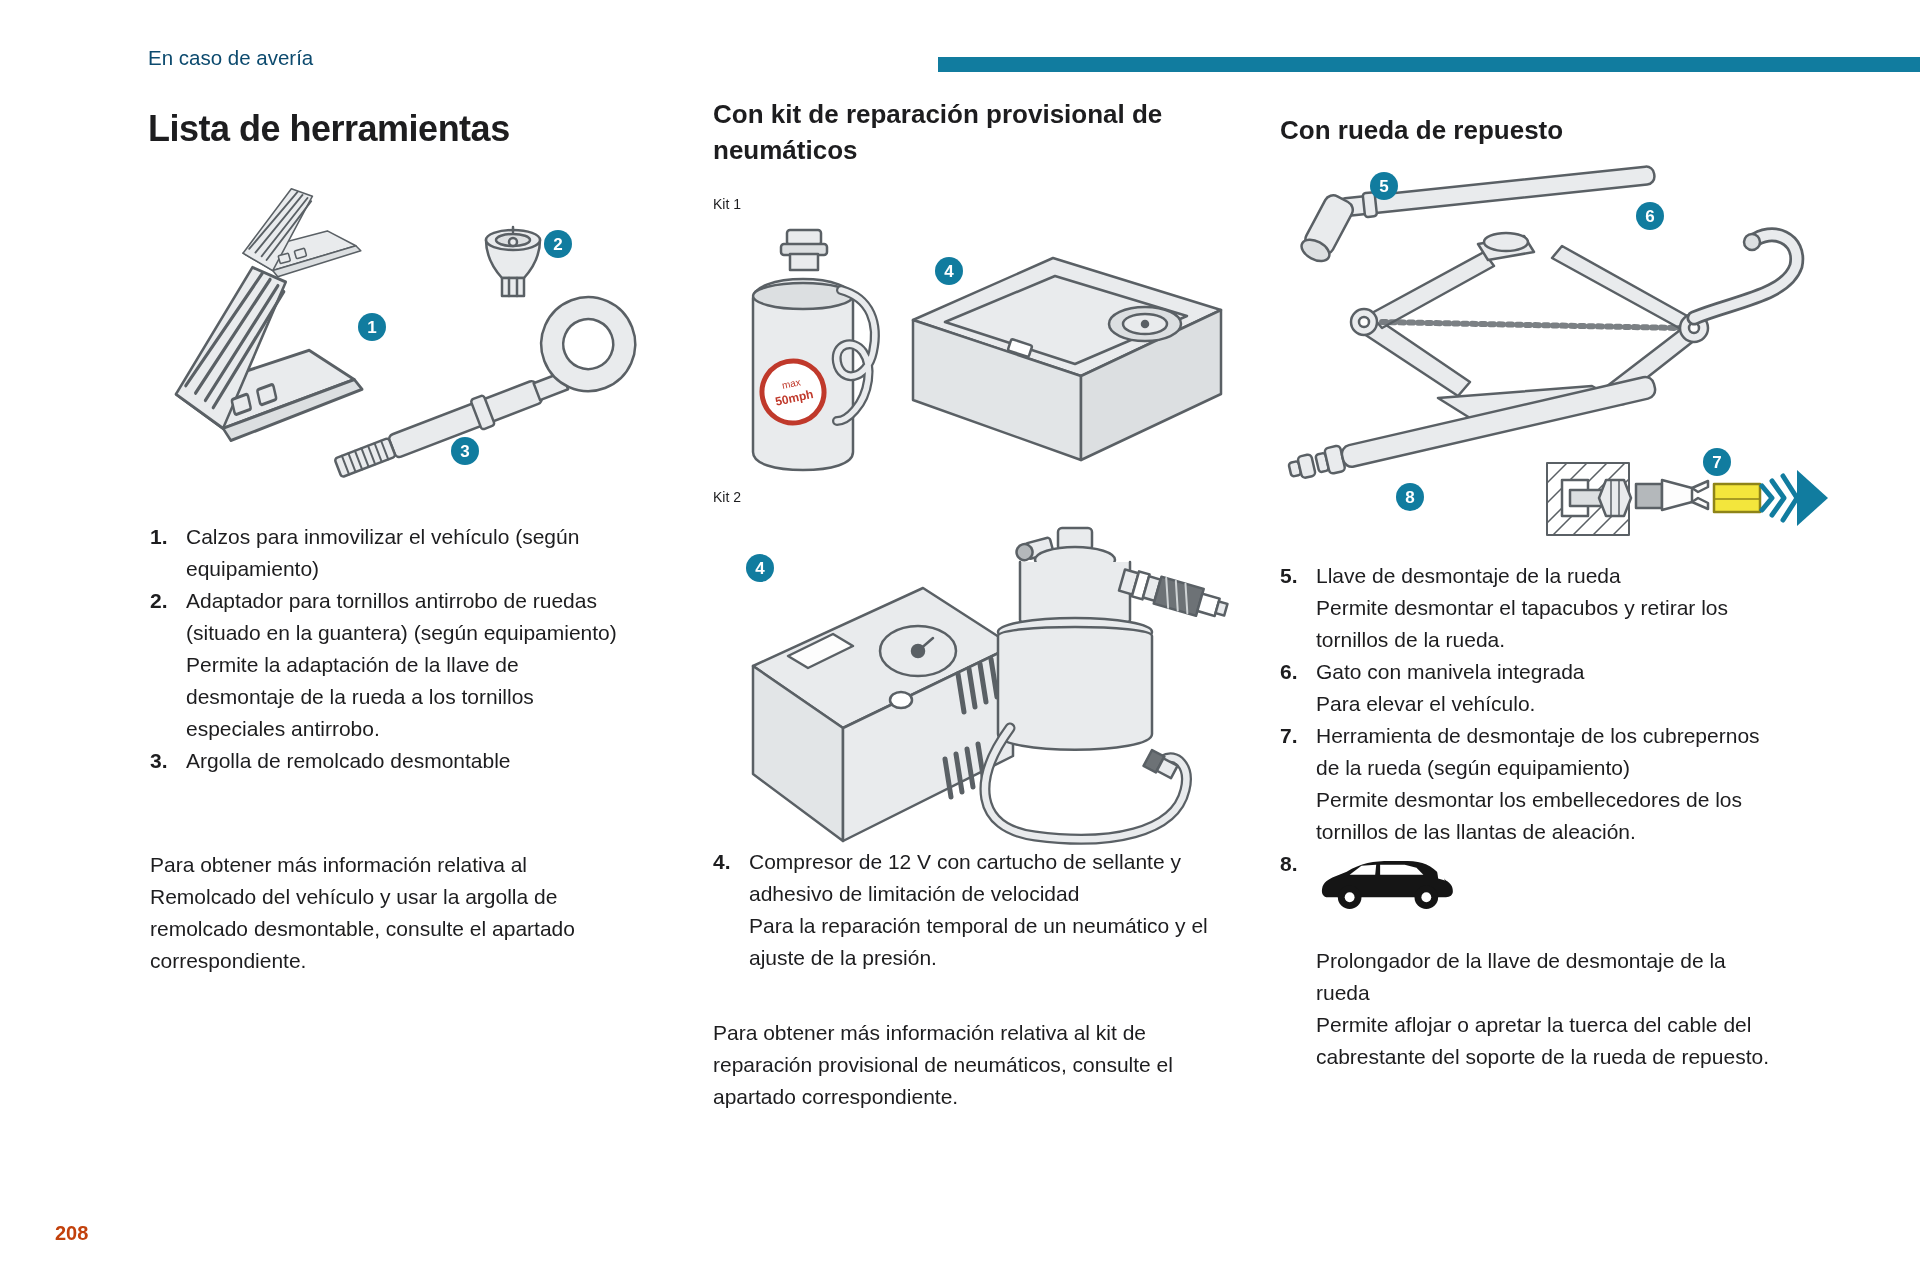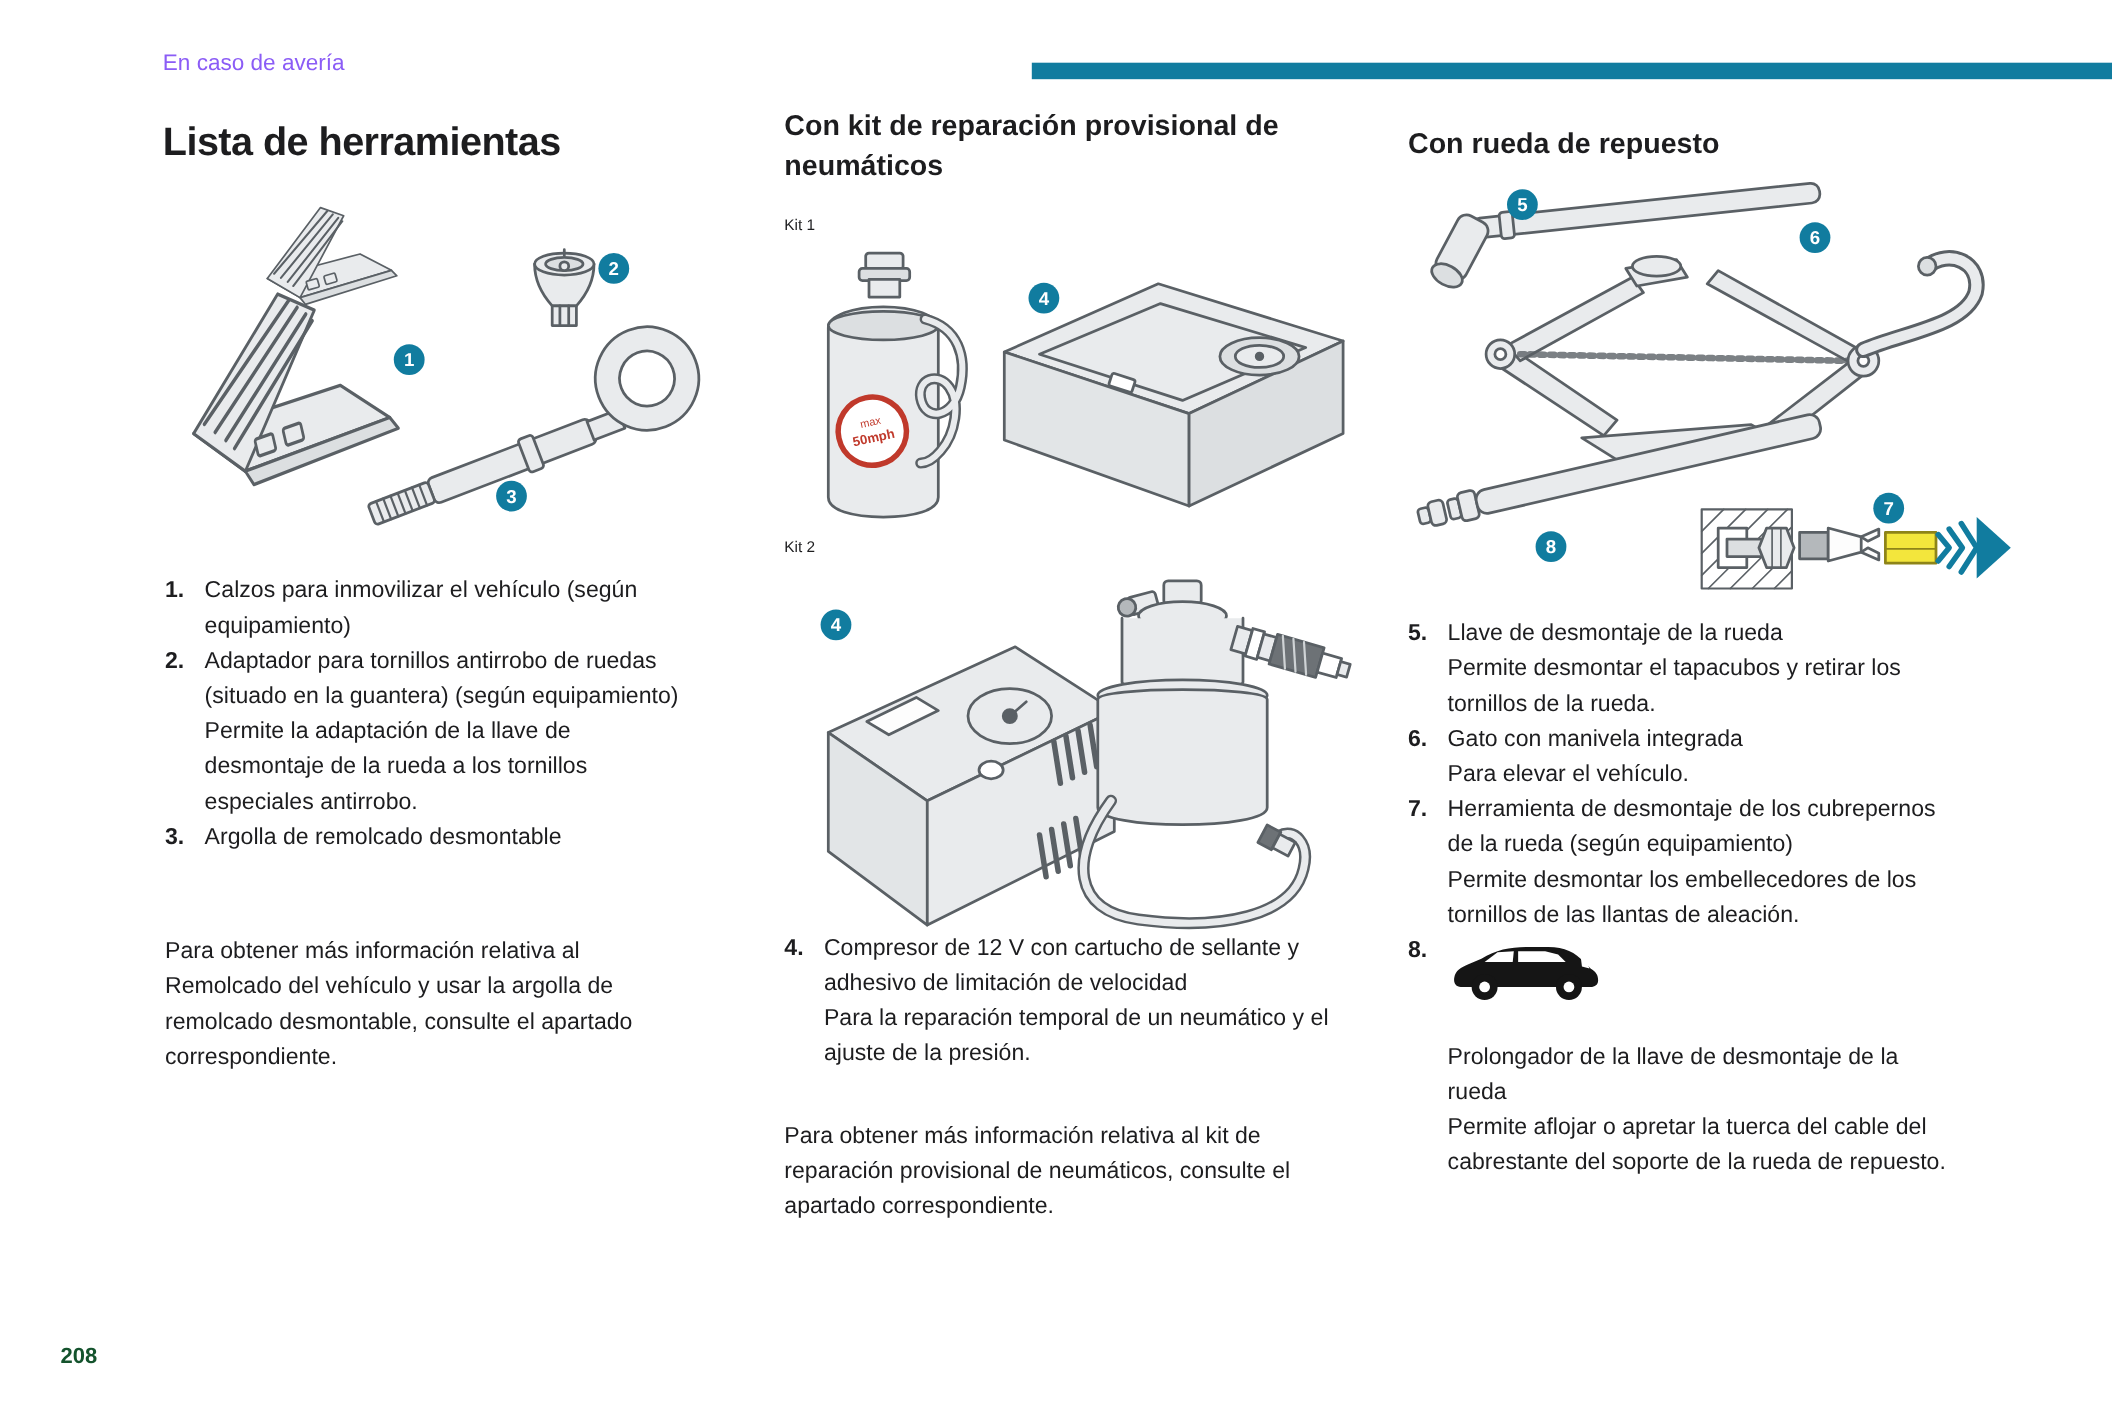--- a/index.html
+++ b/index.html
@@ -1,21 +1,21 @@
 <!DOCTYPE html>
 <html lang="es"><head>
 <meta charset="utf-8">
 <style>
   html,body{margin:0;padding:0;background:#ffffff;}
   .page{
     position:relative;width:1920px;height:1281px;background:#ffffff;overflow:hidden;
     font-family:"Liberation Sans","DejaVu Sans",sans-serif;color:#1d1d1f;
   }
   .abs{position:absolute;}
-  .crumb{left:148px;top:46px;font-size:20.5px;color:#8b5cf6;}
+  .crumb{left:148px;top:46px;font-size:20.5px;color:#0c4a6e;}
   .topbar{left:938px;top:57px;width:982px;height:15px;background:#117c9f;}
   .h1{left:148px;top:108px;font-size:36px;font-weight:bold;letter-spacing:-0.5px;}
   .h2{font-size:26px;font-weight:bold;line-height:36px;}
   .h2-kit{left:713px;top:96px;width:515px;}
   .h2-spare{left:1280px;top:112px;width:520px;}
   .kitlabel{font-size:14px;font-weight:normal;}
   .kit1-label{left:713px;top:196px;}
   .kit2-label{left:713px;top:489px;}
   .fig{position:absolute;}
   .fig svg{position:absolute;left:0;top:0;}
@@ -32,21 +32,21 @@
   .ol-tools{left:150px;top:521px;width:475px;}
   .ol-kit{left:713px;top:846px;width:500px;}
   .ol-spare{left:1280px;top:560px;width:505px;}
   .li{display:flex;align-items:flex-start;}
   .li .num{flex:none;width:36px;font-weight:bold;}
   .li .body{flex:1;}
   .note{font-size:21px;line-height:32px;}
   .note-tools{left:150px;top:828px;width:472px;}
   .note-kit{left:713px;top:996px;width:505px;}
   .note b{font-weight:normal;}
-  .pagenum{left:55px;top:1222px;font-size:20px;font-weight:bold;color:#14532d;}
+  .pagenum{left:55px;top:1222px;font-size:20px;font-weight:bold;color:#c2410c;}
   .car-icon{display:block;margin:6px 0 34px 2px;}
 </style>
 </head>
 <body>
 
 <div class="page">
 
   <div class="abs crumb">En caso de avería</div>
   <div class="abs topbar"></div>
   <div class="abs h1">Lista de herramientas</div>

